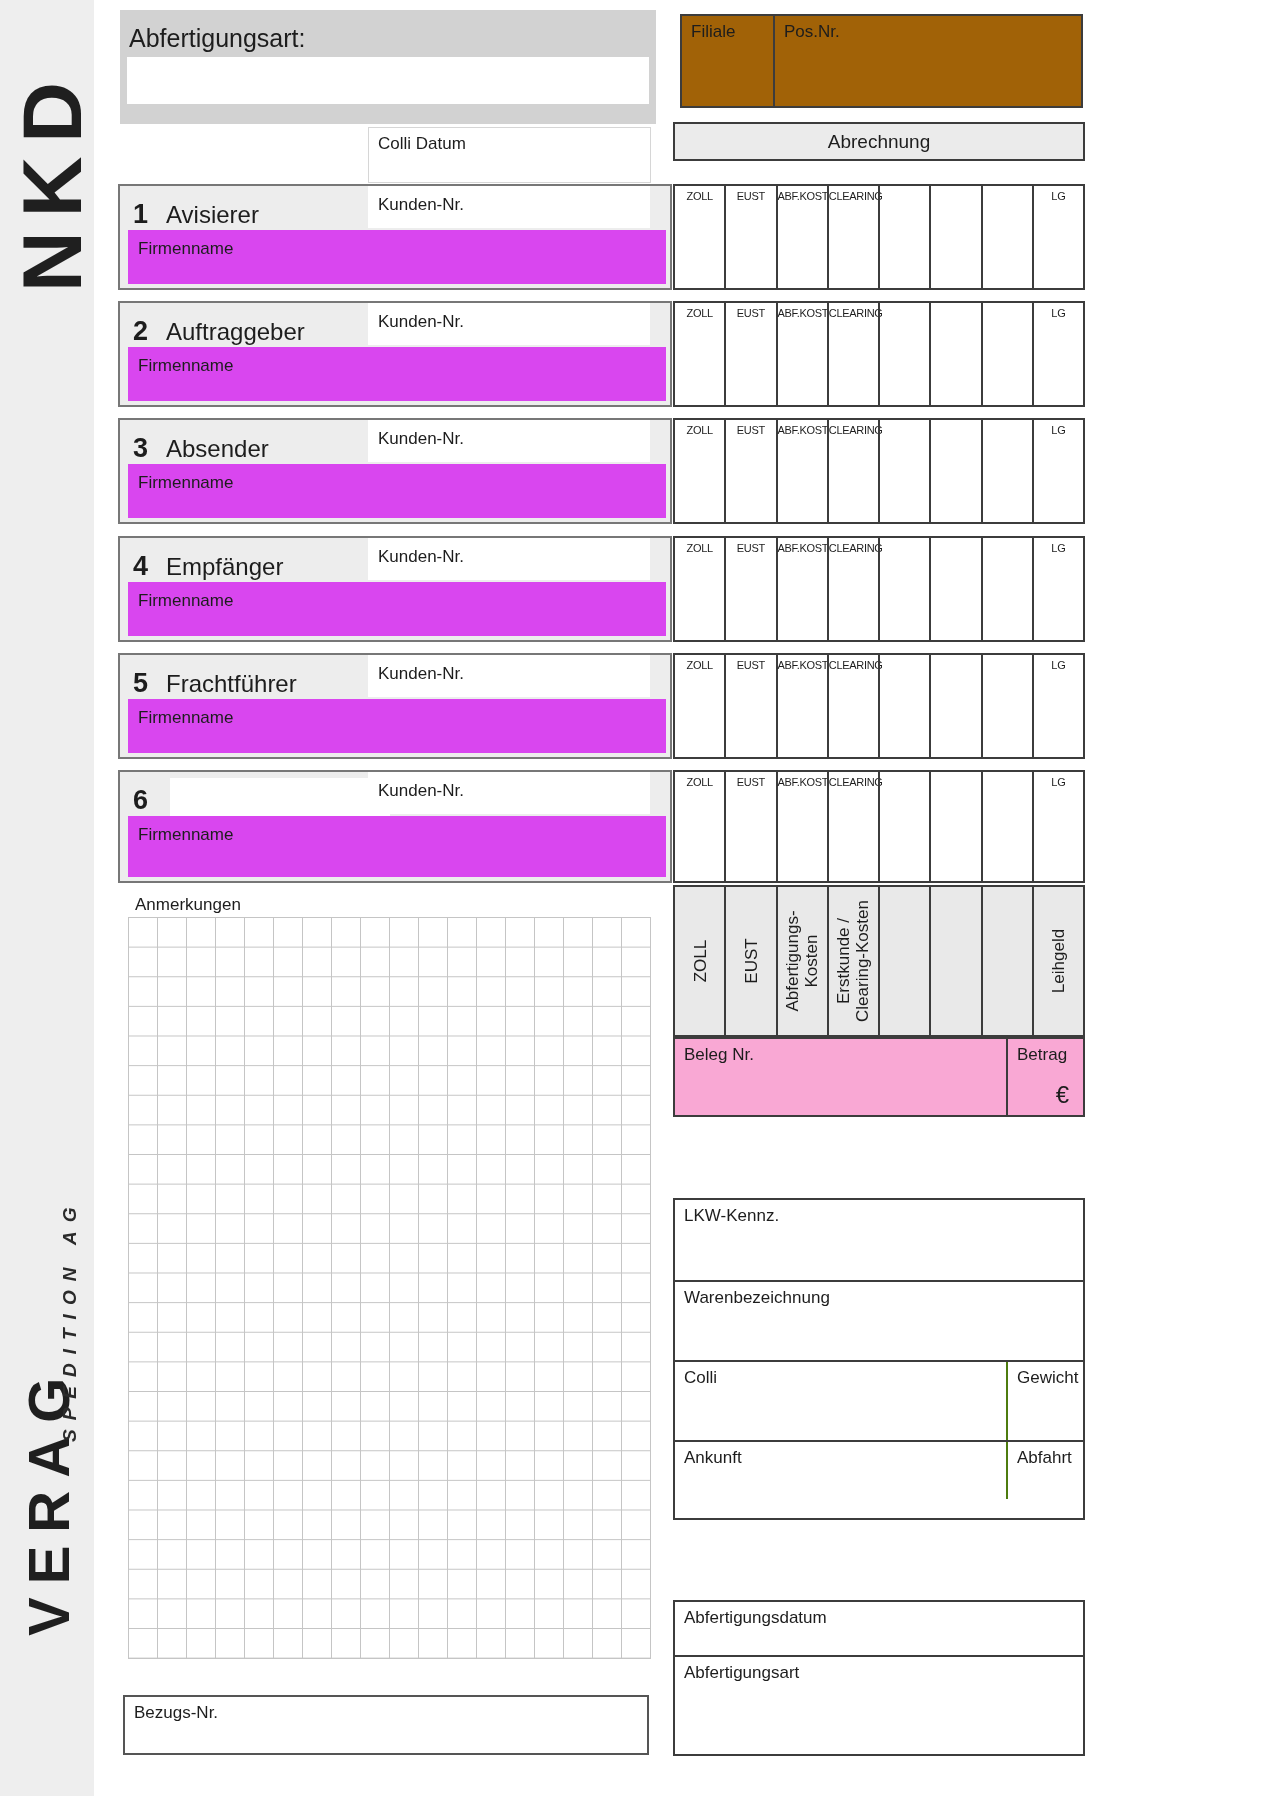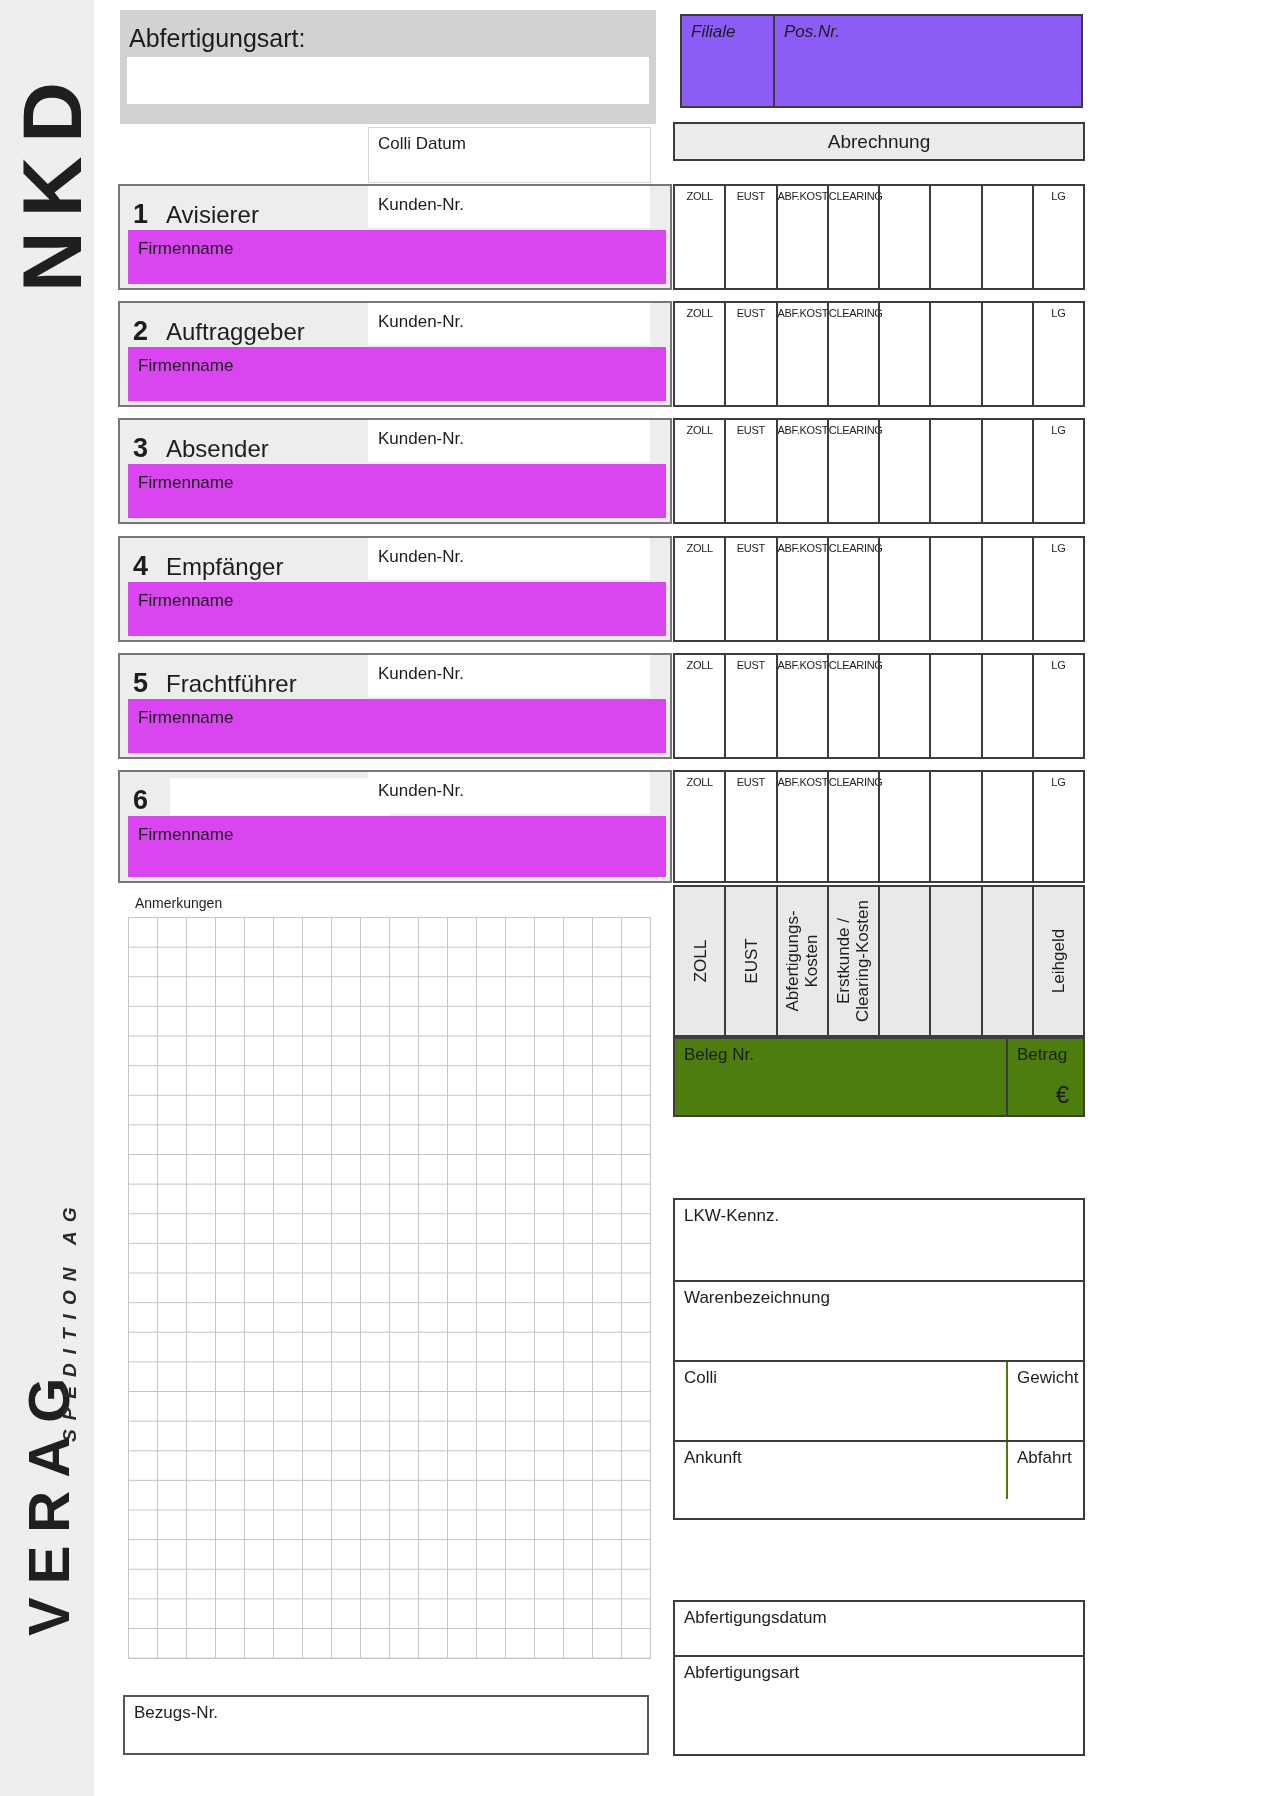--- a/index.html
+++ b/index.html
@@ -8,21 +8,21 @@
   
   .sidebar{position:absolute;left:0;top:0;width:94px;height:1796px;background:#eeeeee;}
   .rot{position:absolute;transform:rotate(-90deg);transform-origin:0 0;white-space:nowrap;line-height:1;}
   .nkd{left:10px;top:292px;font-size:84px;font-weight:bold;letter-spacing:14px;color:#1f1f1f;}
   .verag{left:20px;top:1636px;font-size:58px;font-weight:bold;letter-spacing:13px;color:#1f1f1f;}
   .sped{left:60px;top:1442px;font-size:19px;font-weight:bold;font-style:italic;letter-spacing:9px;color:#2a2a2a;}
   
   .abf-box{position:absolute;left:120px;top:10px;width:536px;height:114px;background:#d2d2d2;}
   .abf-label{position:absolute;left:9px;top:14px;font-size:25px;}
   .abf-input{position:absolute;left:7px;top:47px;width:522px;height:47px;background:#ffffff;}
-  .filiale-box{position:absolute;left:680px;top:14px;width:403px;height:94px;border:2px solid #3c3c3c;background:#8b5cf6;box-sizing:border-box;font-style:italic;}
+  .filiale-box{position:absolute;left:680px;top:14px;width:403px;height:94px;border:2px solid #3c3c3c;background:#a16207;box-sizing:border-box;}
   .filiale-cell{position:absolute;left:0;top:0;bottom:0;width:91px;border-right:2px solid #3c3c3c;}
   .posnr-cell{position:absolute;left:93px;top:0;bottom:0;right:0;}
   .fld-label{position:absolute;left:9px;top:6px;font-size:17px;}
   .aviso-box{position:absolute;left:368px;top:127px;width:283px;height:56px;background:#fff;border:1px solid #d6d6d6;box-sizing:border-box;}
   .abr-head{position:absolute;left:673px;top:122px;width:412px;height:39px;border:2px solid #3c3c3c;background:#ebebeb;
             box-sizing:border-box;text-align:center;font-size:19px;line-height:35px;}
   
   .section{position:absolute;left:118px;width:554px;background:#ededed;border:2px solid #777777;box-sizing:border-box;}
   .sec-num{position:absolute;left:13px;top:13px;font-size:27px;font-weight:bold;}
   .sec-label{position:absolute;left:46px;top:15px;font-size:24px;}
@@ -36,26 +36,26 @@
   .abr-cell:first-child{border-left:none;}
   .abr-colhead{position:absolute;top:4px;left:0;right:0;text-align:center;font-size:11px;letter-spacing:-0.3px;}
   
   .vlabels{position:absolute;left:673px;top:885px;width:412px;height:152px;display:flex;border:2px solid #3c3c3c;
            box-sizing:border-box;background:#e9e9e9;}
   .v-cell{flex:1;position:relative;border-left:2px solid #3c3c3c;}
   .v-cell:first-child{border-left:none;}
   .v-text{position:absolute;left:50%;top:50%;transform:translate(-50%,-50%) rotate(-90deg);
           font-size:17px;line-height:19px;text-align:center;white-space:pre-line;width:150px;}
   
-  .beleg-row{position:absolute;left:673px;top:1037px;width:412px;height:80px;background:#4d7c0f;border:2px solid #3c3c3c;box-sizing:border-box;}
+  .beleg-row{position:absolute;left:673px;top:1037px;width:412px;height:80px;background:#f9a8d4;border:2px solid #3c3c3c;box-sizing:border-box;}
   .beleg-cell{position:absolute;left:0;top:0;bottom:0;width:331px;border-right:2px solid #3c3c3c;}
   .betrag-cell{position:absolute;left:333px;top:0;bottom:0;right:0;}
   .euro{position:absolute;right:14px;bottom:6px;font-size:24px;}
   
-  .anm-label{position:absolute;left:135px;top:895px;font-size:14px;}
+  .anm-label{position:absolute;left:135px;top:895px;font-size:17px;}
   .grid{position:absolute;left:128px;top:917px;width:522px;height:741px;background:#ffffff;
         background-image:linear-gradient(to right,#c5c5c5 1px,transparent 1px),
                          linear-gradient(to bottom,#c5c5c5 1px,transparent 1px);
         background-size:29px 29.64px;border-right:1px solid #c5c5c5;border-bottom:1px solid #c5c5c5;}
   
   .lkw-block{position:absolute;left:673px;top:1198px;width:412px;height:322px;border:2px solid #3c3c3c;background:#fff;box-sizing:border-box;}
   .ship-row{position:relative;width:100%;border-top:2px solid #3c3c3c;box-sizing:border-box;}
   .ship-row:first-child{border-top:none;}
   .half-l{position:absolute;left:0;top:0;bottom:0;width:331px;border-right:2px solid #4d7c0f;}
   .half-r{position:absolute;left:333px;top:0;bottom:0;right:0;}

